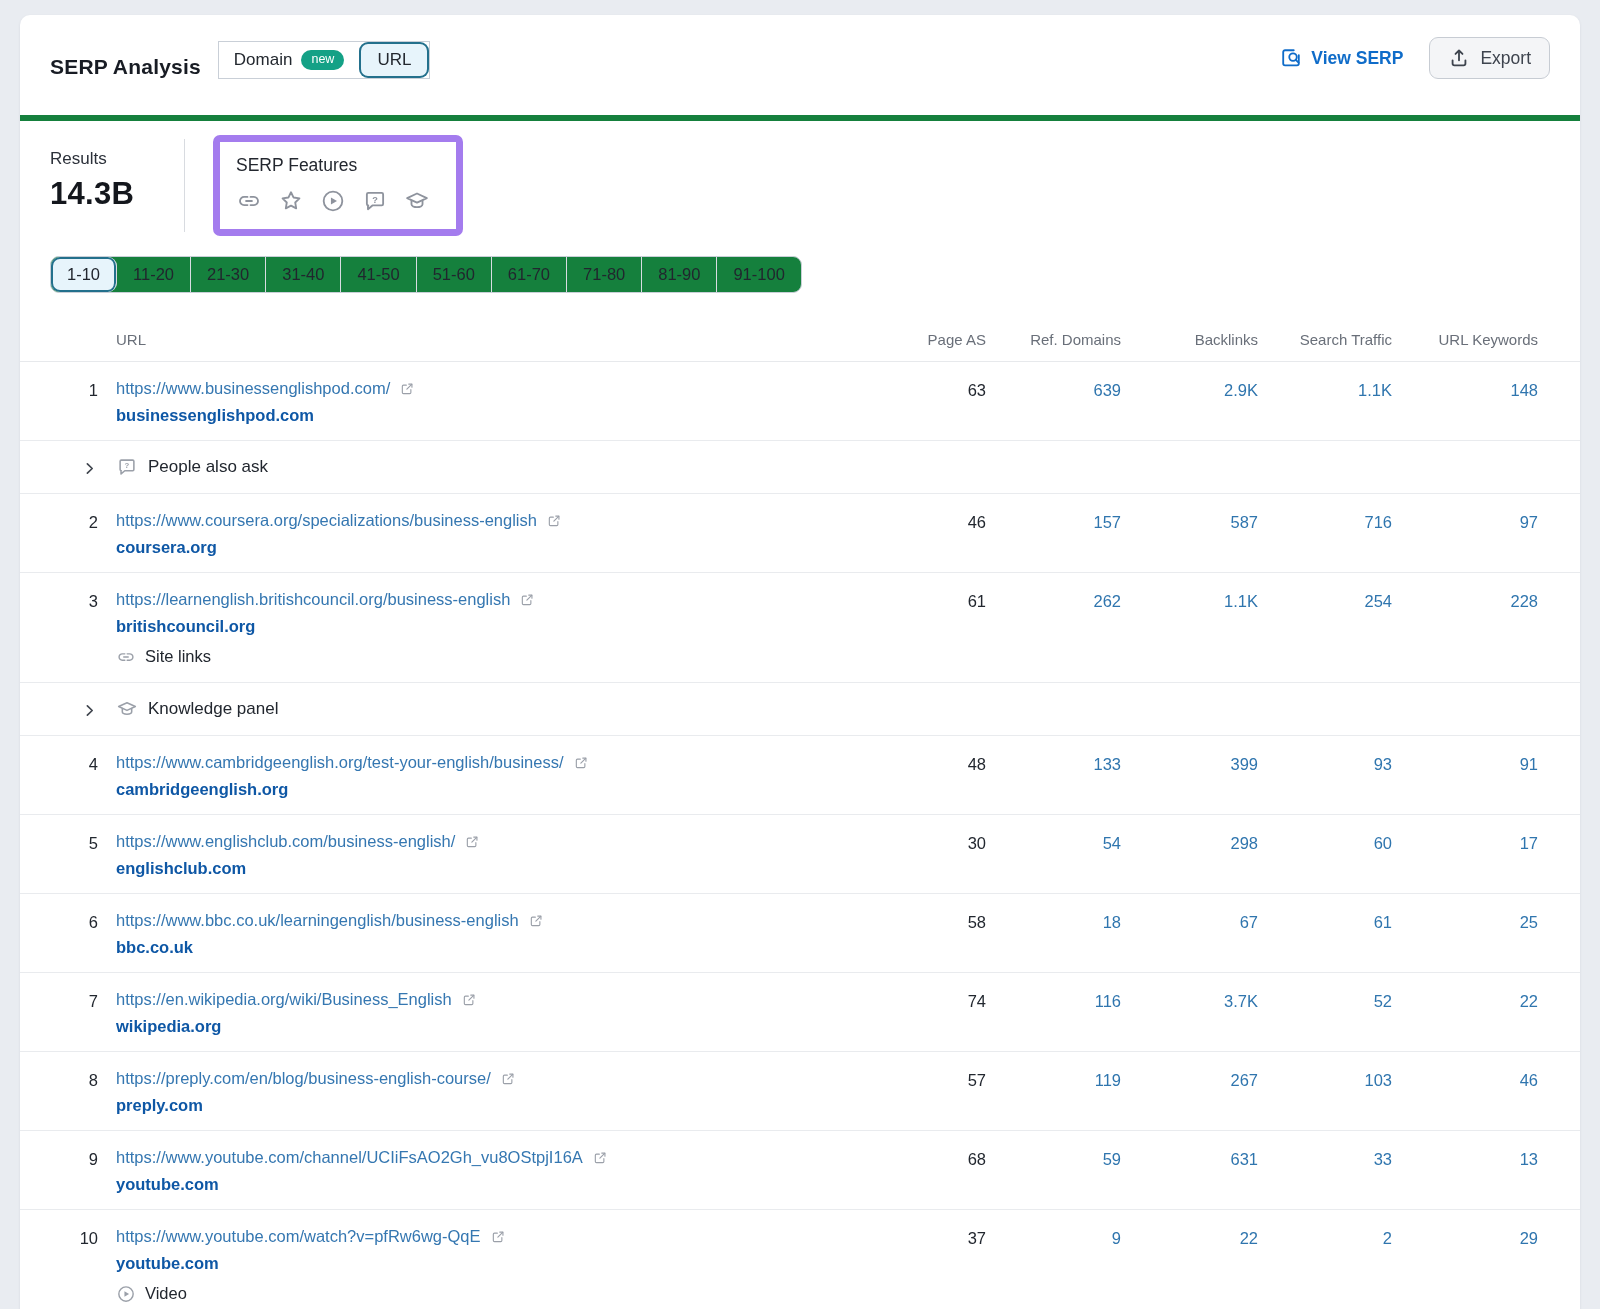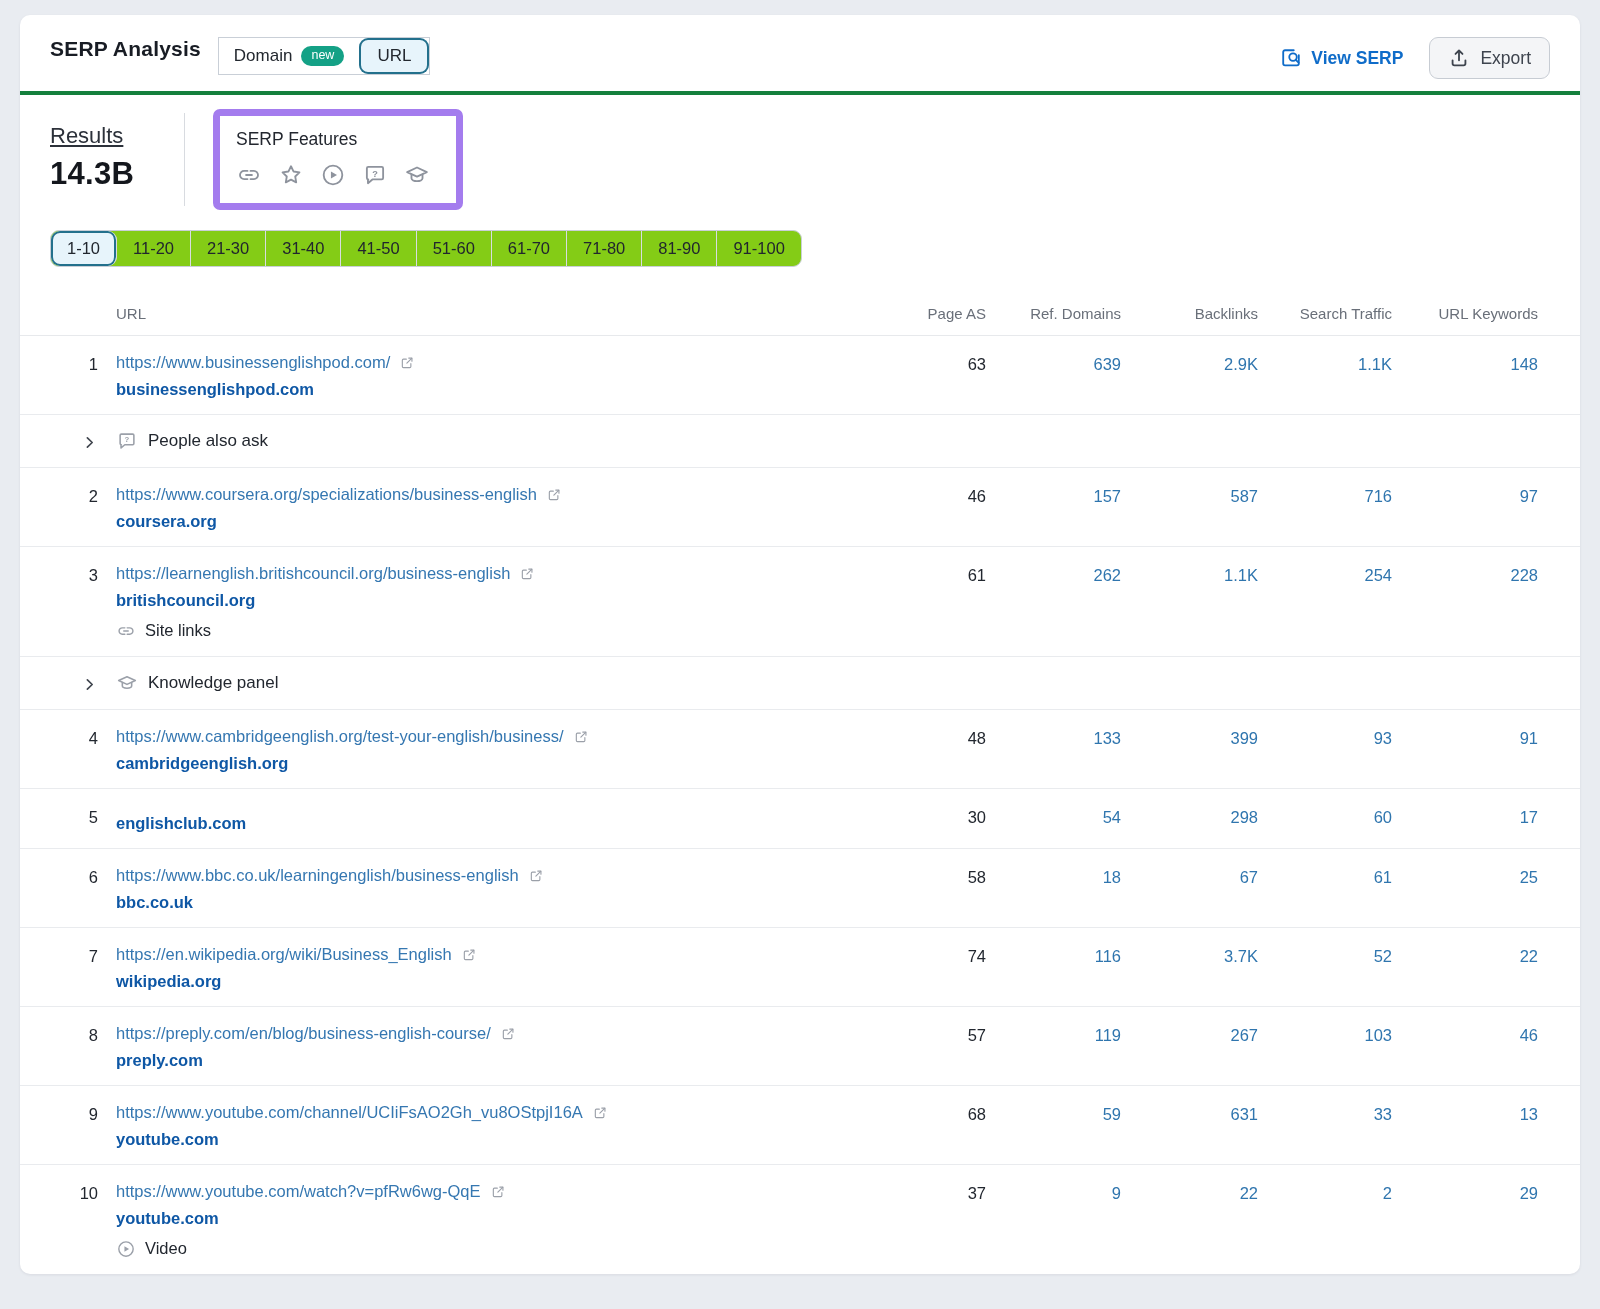--- a/index.html
+++ b/index.html
@@ -11,23 +11,23 @@
     padding:15px 20px 0;
   }
   .card {
     background:#fff;
     border-radius:10px;
     box-shadow:0 1px 3px rgba(20,30,50,.08);
     overflow:hidden;
   }
   
   .hdr {
-    display:flex; align-items:flex-start;
-    padding:22px 30px 12px;
-    border-bottom:4px solid #15803d;
+    display:flex; align-items:flex-end;
+    padding:22px 30px 36px;
+    border-bottom:6px solid #15803d;
   }
   .hdr-title { font-size:21px; font-weight:bold; color:#181c24; letter-spacing:.2px; }
   .seg-group {
     display:flex; margin-left:17px;
     border:1px solid #c9cfd7; border-radius:0;
   }
   .seg {
     display:flex; align-items:center; gap:9px;
     padding:8px 15px; font-size:17px; color:#23282f;
     cursor:pointer; background:#fff; border-radius:9px;
@@ -48,35 +48,35 @@
     color:#0f6cc9; font-size:17.5px; cursor:pointer; text-decoration:none;font-weight:bold;
   }
   .btn-export {
     display:flex; align-items:center; gap:10px;
     background:#f4f5f7; border:1px solid #c7ccd3; border-radius:9px;
     padding:9px 18px; font-size:17.5px; color:#3e444e; cursor:pointer;
   }
   
   .summary { display:flex; align-items:stretch; padding:14px 30px 12px; }
   .results-block { padding-top:14px; min-width:112px; }
-  .results-label { font-size:22px; color:#2c313a;text-decoration:underline; }
+  .results-label { font-size:17px; color:#2c313a; }
   .results-value { font-size:31px; font-weight:bold; color:#14171d; margin-top:7px; letter-spacing:.3px; }
   .vdiv { width:1px; background:#d8dbe0; margin:4px 28px 4px 22px; }
   .serp-feat-box {
     border:7px solid #a47cee; border-radius:7px;
     padding:13px 26px 15px 16px;
   }
   .serp-feat-label { font-size:17.5px; color:#23272f; }
   .serp-feat-icons { display:flex; gap:16px; margin-top:12px; color:#8e939d; }
   .serp-feat-icons .icon { width:26px; height:26px; }
   
   .pag-wrap { padding:8px 30px 22px; }
   .pag {
     display:inline-flex; border:1px solid #c9cfd7; border-radius:9px;
-    overflow:hidden; background:#84cc16;
+    overflow:hidden; background:#15803d;
   }
   .pag-item {
     padding:8px 16px; font-size:16.5px; color:#21262e; cursor:pointer;
     border-right:1px solid #d8dce1;
   }
   .pag-item:last-child { border-right:none; }
   .pag-item.selected {
     background:#e7f4fb; box-shadow:0 0 0 2px #23708c inset; border-radius:9px;
   }
   
@@ -372,20 +372,30 @@
     </div>
     <div class="cell num dark">48</div>
     <div class="cell num"><a>133</a></div>
     <div class="cell num"><a>399</a></div>
     <div class="cell num"><a>93</a></div>
     <div class="cell num"><a>91</a></div>
   </div>
       <div class="trow result-row">
     <div class="cell rank">5</div>
     <div class="cell urlcell">
+      <div class="urlline">
+        <a class="url-link">https://www.englishclub.com/business-english/</a>
+        <span class="icon ext">
+              <svg viewBox="0 0 24 24">
+                <path d="M11 6.2H6.7a1.7 1.7 0 0 0-1.7 1.7v9.4a1.7 1.7 0 0 0 1.7 1.7h9.4a1.7 1.7 0 0 0 1.7-1.7V13"></path>
+                <path d="M14.6 4.6H19.4V9.4"></path>
+                <path d="M19 5L11.8 12.2"></path>
+              </svg>
+            </span>
+      </div>
       <a class="domain-link">englishclub.com</a>
       
     </div>
     <div class="cell num dark">30</div>
     <div class="cell num"><a>54</a></div>
     <div class="cell num"><a>298</a></div>
     <div class="cell num"><a>60</a></div>
     <div class="cell num"><a>17</a></div>
   </div>
       <div class="trow result-row">

